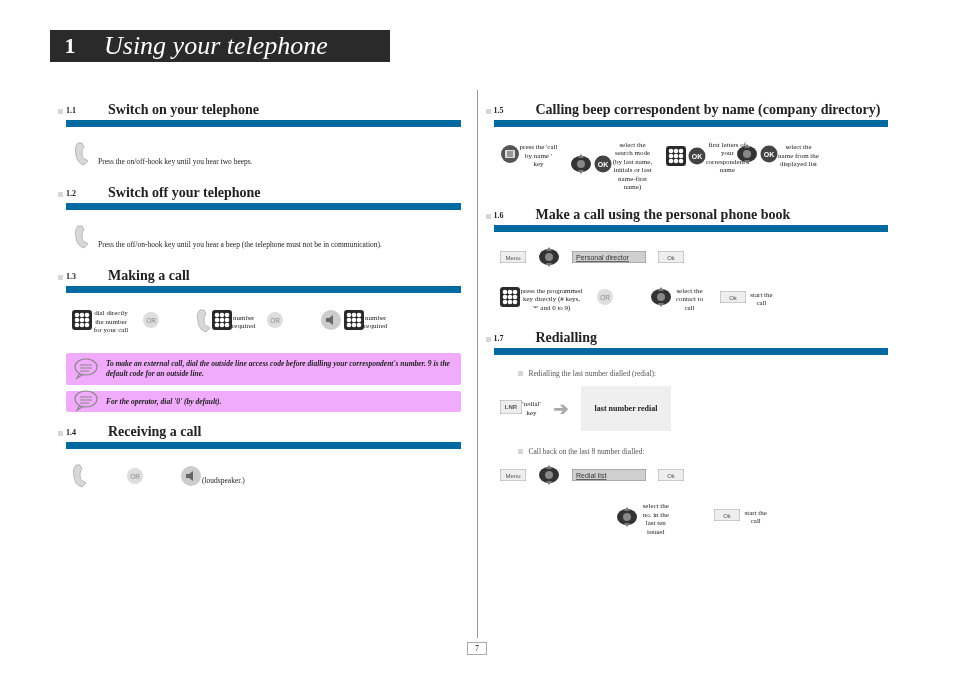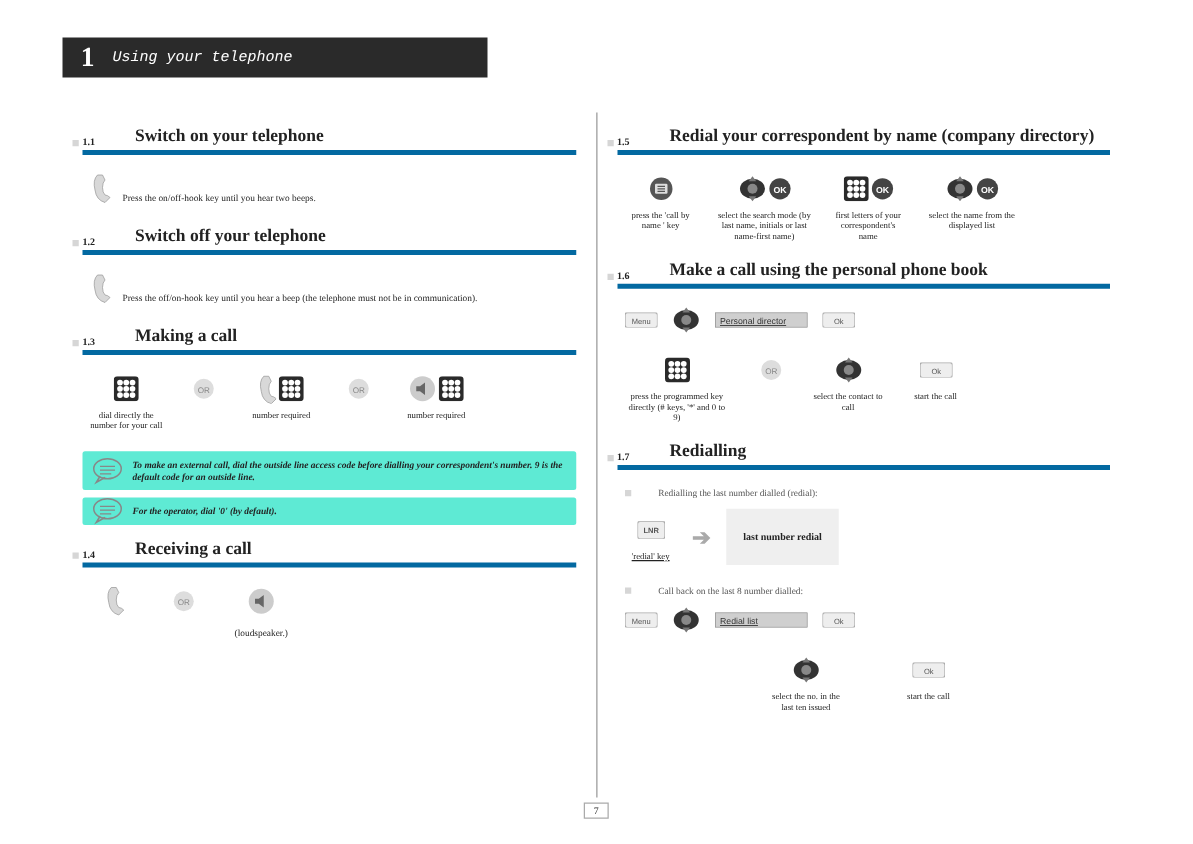--- a/index.html
+++ b/index.html
@@ -27,38 +27,39 @@
     margin-bottom: 28px;
   }
   .chapter-num {
     font-weight: bold;
     font-size: 22px;
     width: 40px;
     text-align: center;
   }
   .chapter-title {
     font-style: italic;
-    font-size: 12px;
-    font-family: Liberation Mono, monospace;
+    font-size: 26px;
+    font-family: Liberation Serif, serif;
+    margin-left: 14px;
   }
   .columns {
     display: flex;
     flex: 1;
     gap: 0;
   }
   .col {
     flex: 1;
     padding: 0 16px;
     font-size: 8px;
   }
   .col-left { border-right: 1px solid #999; }
   .section-head {
     display: flex;
-    align-items: flex-end;
-    border-bottom: 4px solid #0369a1;
+    align-items: center;
+    border-bottom: 7px solid #0369a1;
     padding-bottom: 2px;
     margin: 12px 0 14px 0;
   }
   .sect-num-box {
     width: 42px;
     font-size: 8px;
     font-weight: bold;
     position: relative;
   }
   .sect-num-box::before {
@@ -83,45 +84,45 @@
   .instr-text { font-size: 7.5px; line-height: 1.3; }
   .icon-row {
     display: flex;
     align-items: flex-start;
     gap: 12px;
     margin: 8px 0 16px 6px;
     flex-wrap: wrap;
   }
   .icon-item {
     display: flex;
-    flex-direction: column;
+    flex-direction: row;
     align-items: center;
     text-align: center;
     width: 58px;
     font-size: 7px;
     line-height: 1.2;
   }
-  .icon-item.narrow { width: 42px; text-decoration: underline; }
+  .icon-item.narrow { width: 42px; }
   .icon-item.wide { width: 84px; }
   .icon-img { height: 26px; display:flex; align-items:center; justify-content:center; margin-bottom:4px; gap:2px;}
   .note-box {
-    background: #5eead4;
+    background: #f0abfc;
     border-radius: 2px;
     padding: 6px 10px 6px 40px;
     position: relative;
     font-size: 7.5px;
     font-style: italic;
     font-weight: bold;
     line-height: 1.3;
     margin: 6px 0;
   }
   .note-box .speech-icon { position:absolute; left:8px; top:50%; transform:translateY(-50%); }
   .sub-note {
-    display:flex; align-items:center; gap:22px;
-    font-size:7.5px; margin:6px 0 4px 6px; color:#555;
+    display:flex; align-items:center; gap:6px;
+    font-size:7.5px; margin:6px 0 4px 24px; color:#555;
   }
   .sub-note .bullet { width:5px; height:5px; background:#d6d6d6; display:inline-block;}
   .result-pill {
     background:#efefef; padding:18px 14px; font-size:8px; font-weight:bold;
     display:inline-block;
   }
   .arrow { color:#aaa; font-size:18px; font-weight:bold; }
   .pageno {
     text-align:center;
     border:1px solid #aaa;
@@ -321,21 +322,21 @@
             </div>
           <span class="caption-under">(loudspeaker.)</span>
         </div>
       </div>
     </div>
 
     <div class="col">
 
       <div class="section-head">
         <span class="sect-num-box">1.5</span>
-        <span class="sect-title">Redial your correspondent by name (company directory)</span>
+        <span class="sect-title">Calling beep correspondent by name (company directory)</span>
       </div>
       <div class="icon-row">
         <div class="icon-item">
           <div class="icon-img">
               <svg width="20" height="20">
                 <use href="#dirkey"></use>
               </svg>
             </div>
           <span>press the 'call by name ' key</span>
         </div>

